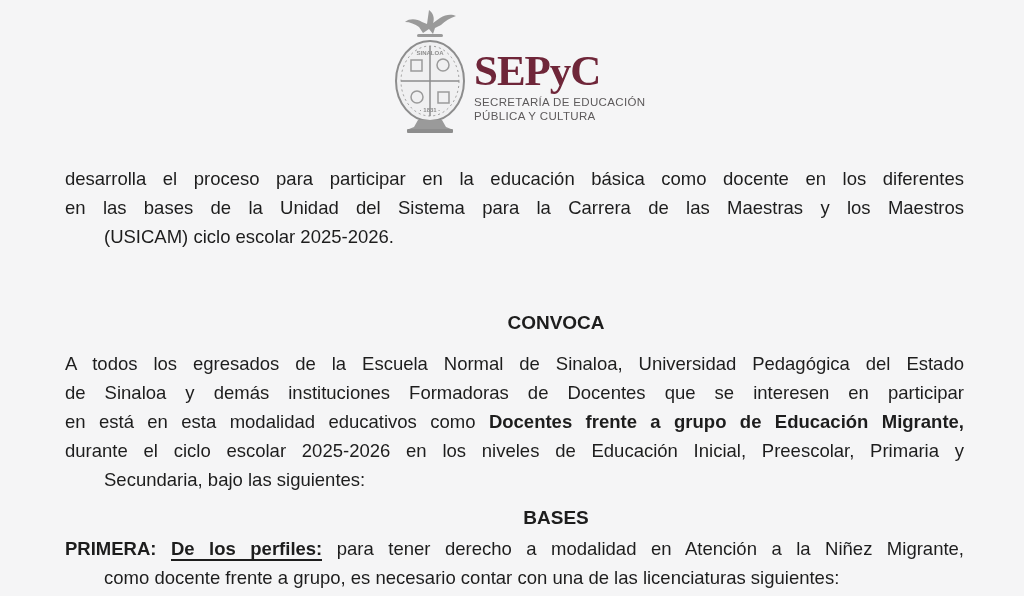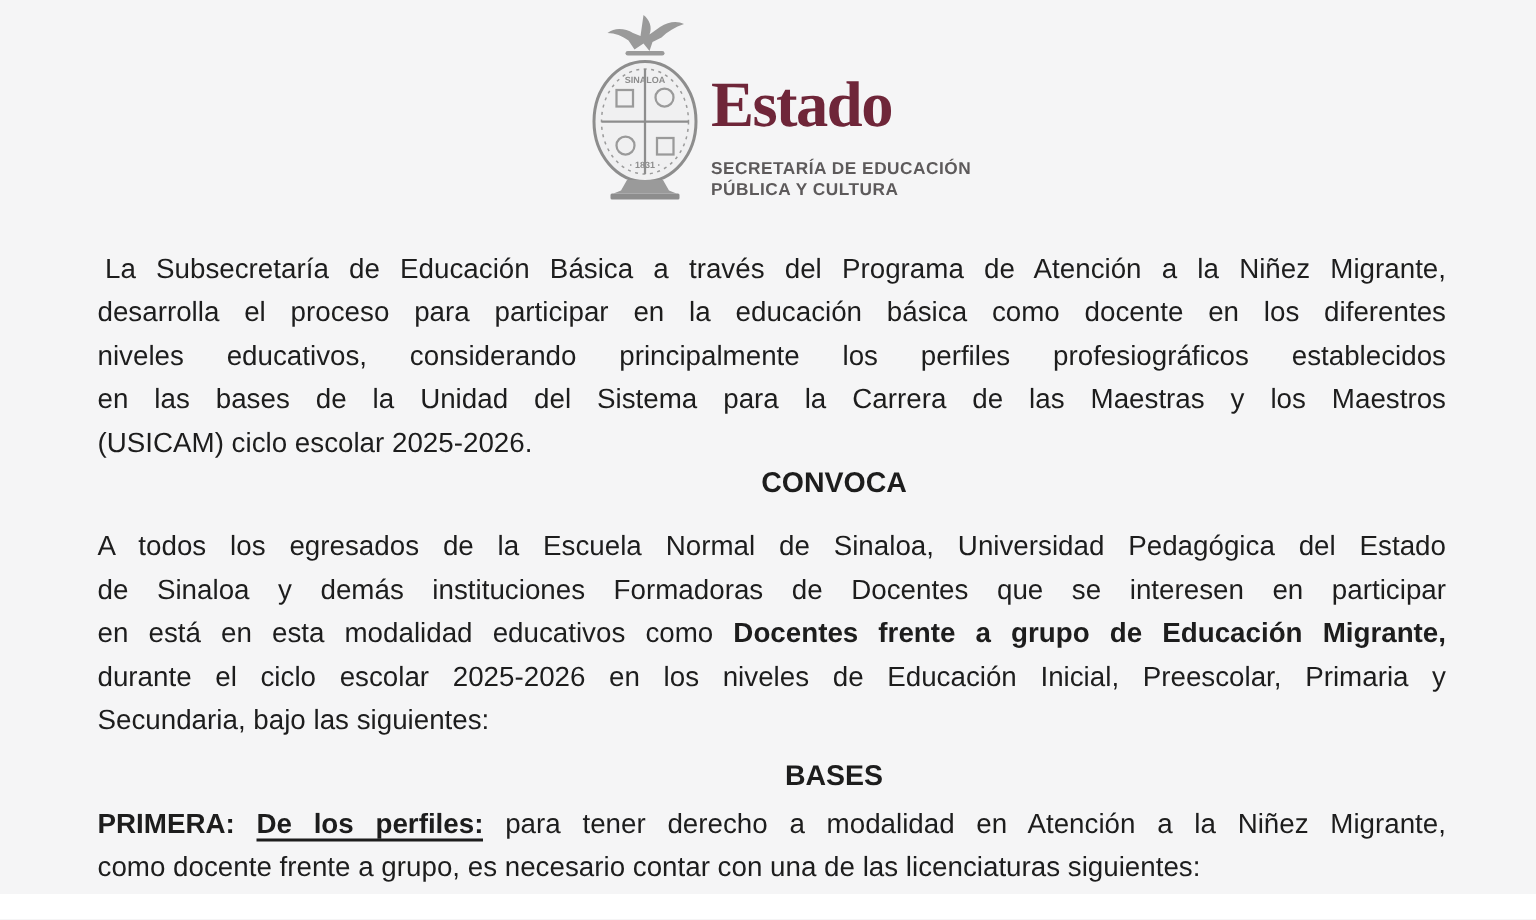--- a/index.html
+++ b/index.html
@@ -29,36 +29,36 @@
   }
   .wordmark {
     font-family:"Liberation Serif","DejaVu Serif",serif;
     font-weight:bold;
     font-size:43px;
     line-height:1.05;
     color:#6f2639;
     letter-spacing:-1px;
   }
   .brand-sub {
-    margin-top:14px;
+    margin-top:3px;
     font-size:11.5px;
-    font-weight:bold;
+    font-weight:normal;
     color:#5d5a5b;
     letter-spacing:0.35px;
     line-height:1.2;
   }
 
   
   .textblock {
     position:absolute; left:65px; width:899px;
     font-size:18.5px; line-height:29px;
     color:#1d1d1d;
   }
   .line { text-align:justify; text-align-last:justify; }
-  .line.last { text-align-last:left; }
+  .line.last { text-align-last:left;margin-left:39px; }
   .line.indent { text-indent:5px; }
   .b { font-weight:bold; }
   .u { border-bottom:2.5px solid #1d1d1d; }
   .heading {
     position:absolute; left:0; width:1024px;
     text-align:center; font-weight:bold;
     font-size:19px; line-height:29px;
     color:#1d1d1d;
     margin-left:44px;
   }
@@ -85,31 +85,29 @@
     <rect x="50" y="84" width="11" height="11" fill="none" stroke="#9a9a9a" stroke-width="1.5"></rect>
 
     <text x="42" y="47" font-size="6" font-weight="bold" text-anchor="middle" fill="#8d8d8d" font-family="'Liberation Sans',sans-serif">SINALOA</text>
     <text x="42" y="104" font-size="6" font-weight="bold" text-anchor="middle" fill="#8d8d8d" font-family="'Liberation Sans',sans-serif">· 1831 ·</text>
 
     <path d="M30 112 L54 112 L58 119 L63 121 L21 121 L26 119 Z" fill="#9a9a9a"></path>
     <rect x="19" y="121" width="46" height="4" rx="1" fill="#8d8d8d"></rect>
   </svg>
 
   <div class="brand">
-    <div class="wordmark">Estado</div>
+    <div class="wordmark">SEPyC</div>
     <div class="brand-sub">
       <div>SECRETARÍA DE EDUCACIÓN</div>
       <div>PÚBLICA Y CULTURA</div>
     </div>
   </div>
 
   <div class="textblock" style="top:164px">
-    <div class="line indent">La Subsecretaría de Educación Básica a través del Programa de Atención a la Niñez Migrante,</div>
     <div class="line">desarrolla el proceso para participar en la educación básica como docente en los diferentes</div>
-    <div class="line">niveles educativos, considerando principalmente los perfiles profesiográficos establecidos</div>
     <div class="line">en las bases de la Unidad del Sistema para la Carrera de las Maestras y los Maestros</div>
     <div class="line last">(USICAM) ciclo escolar 2025-2026.</div>
   </div>
 
   <div class="heading" style="top:308px">CONVOCA</div>
 
   <div class="textblock" style="top:349px">
     <div class="line">A todos los egresados de la Escuela Normal de Sinaloa, Universidad Pedagógica del Estado</div>
     <div class="line">de Sinaloa y demás instituciones Formadoras de Docentes que se interesen en participar</div>
     <div class="line"><span>en está en esta modalidad educativos como </span><span class="b">Docentes frente a grupo de Educación Migrante,</span></div>

